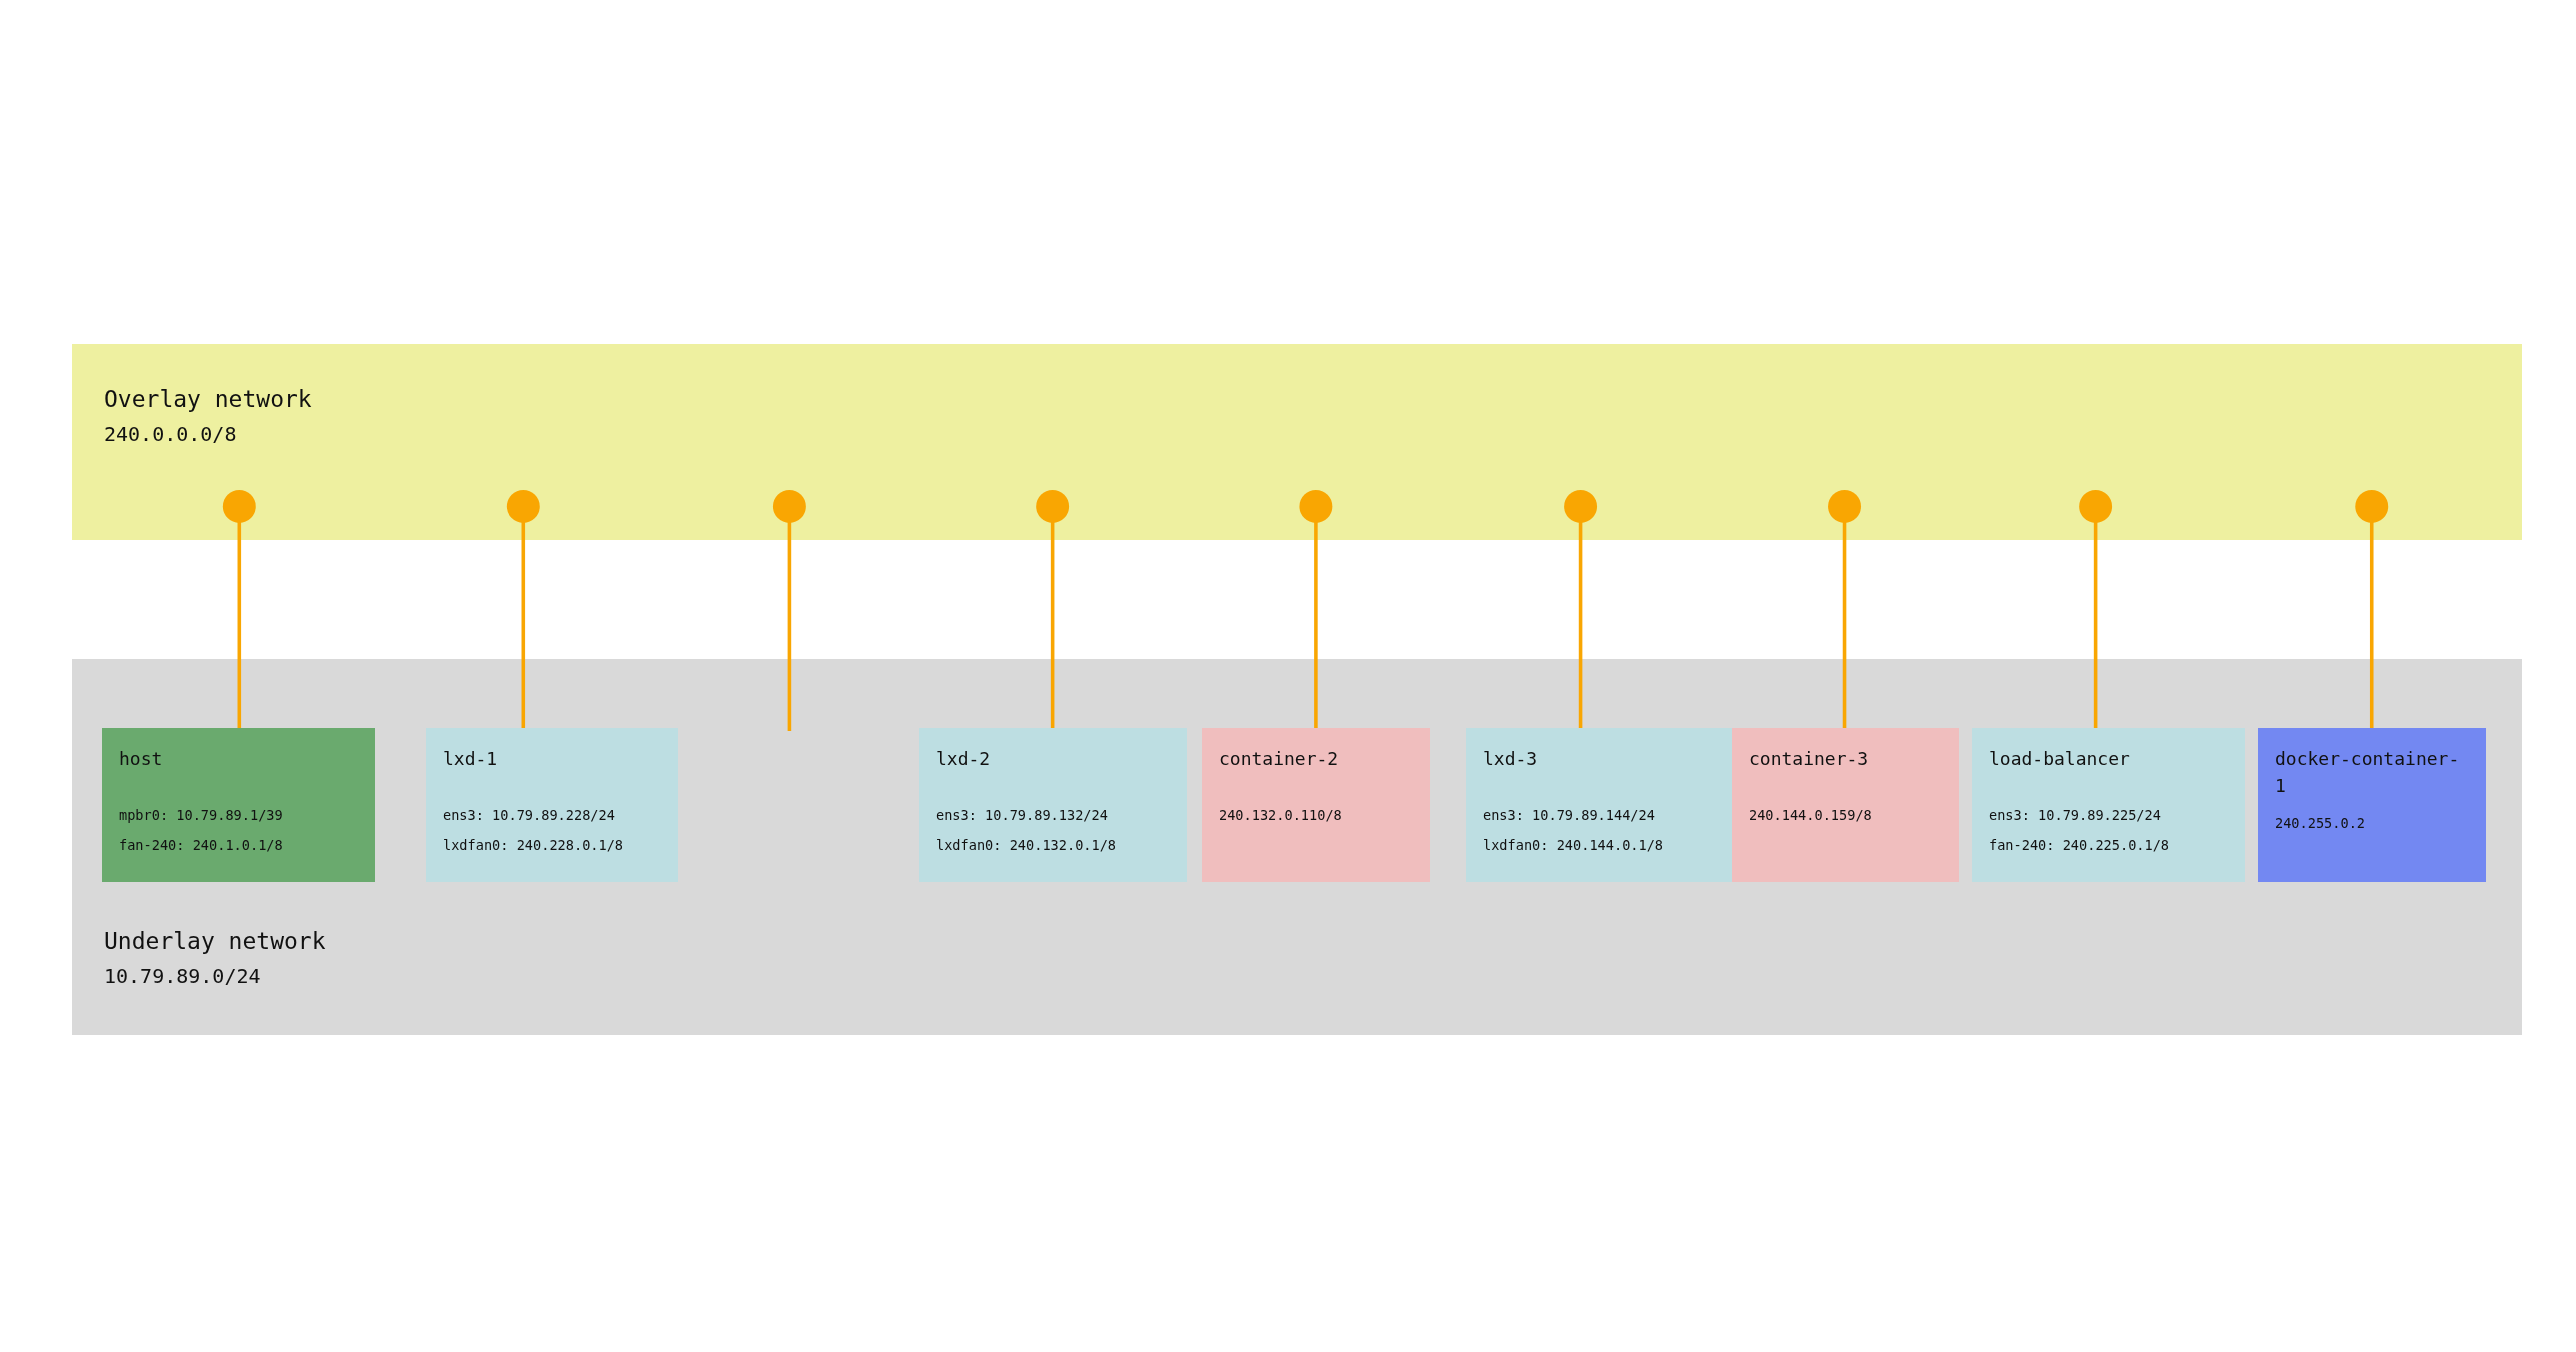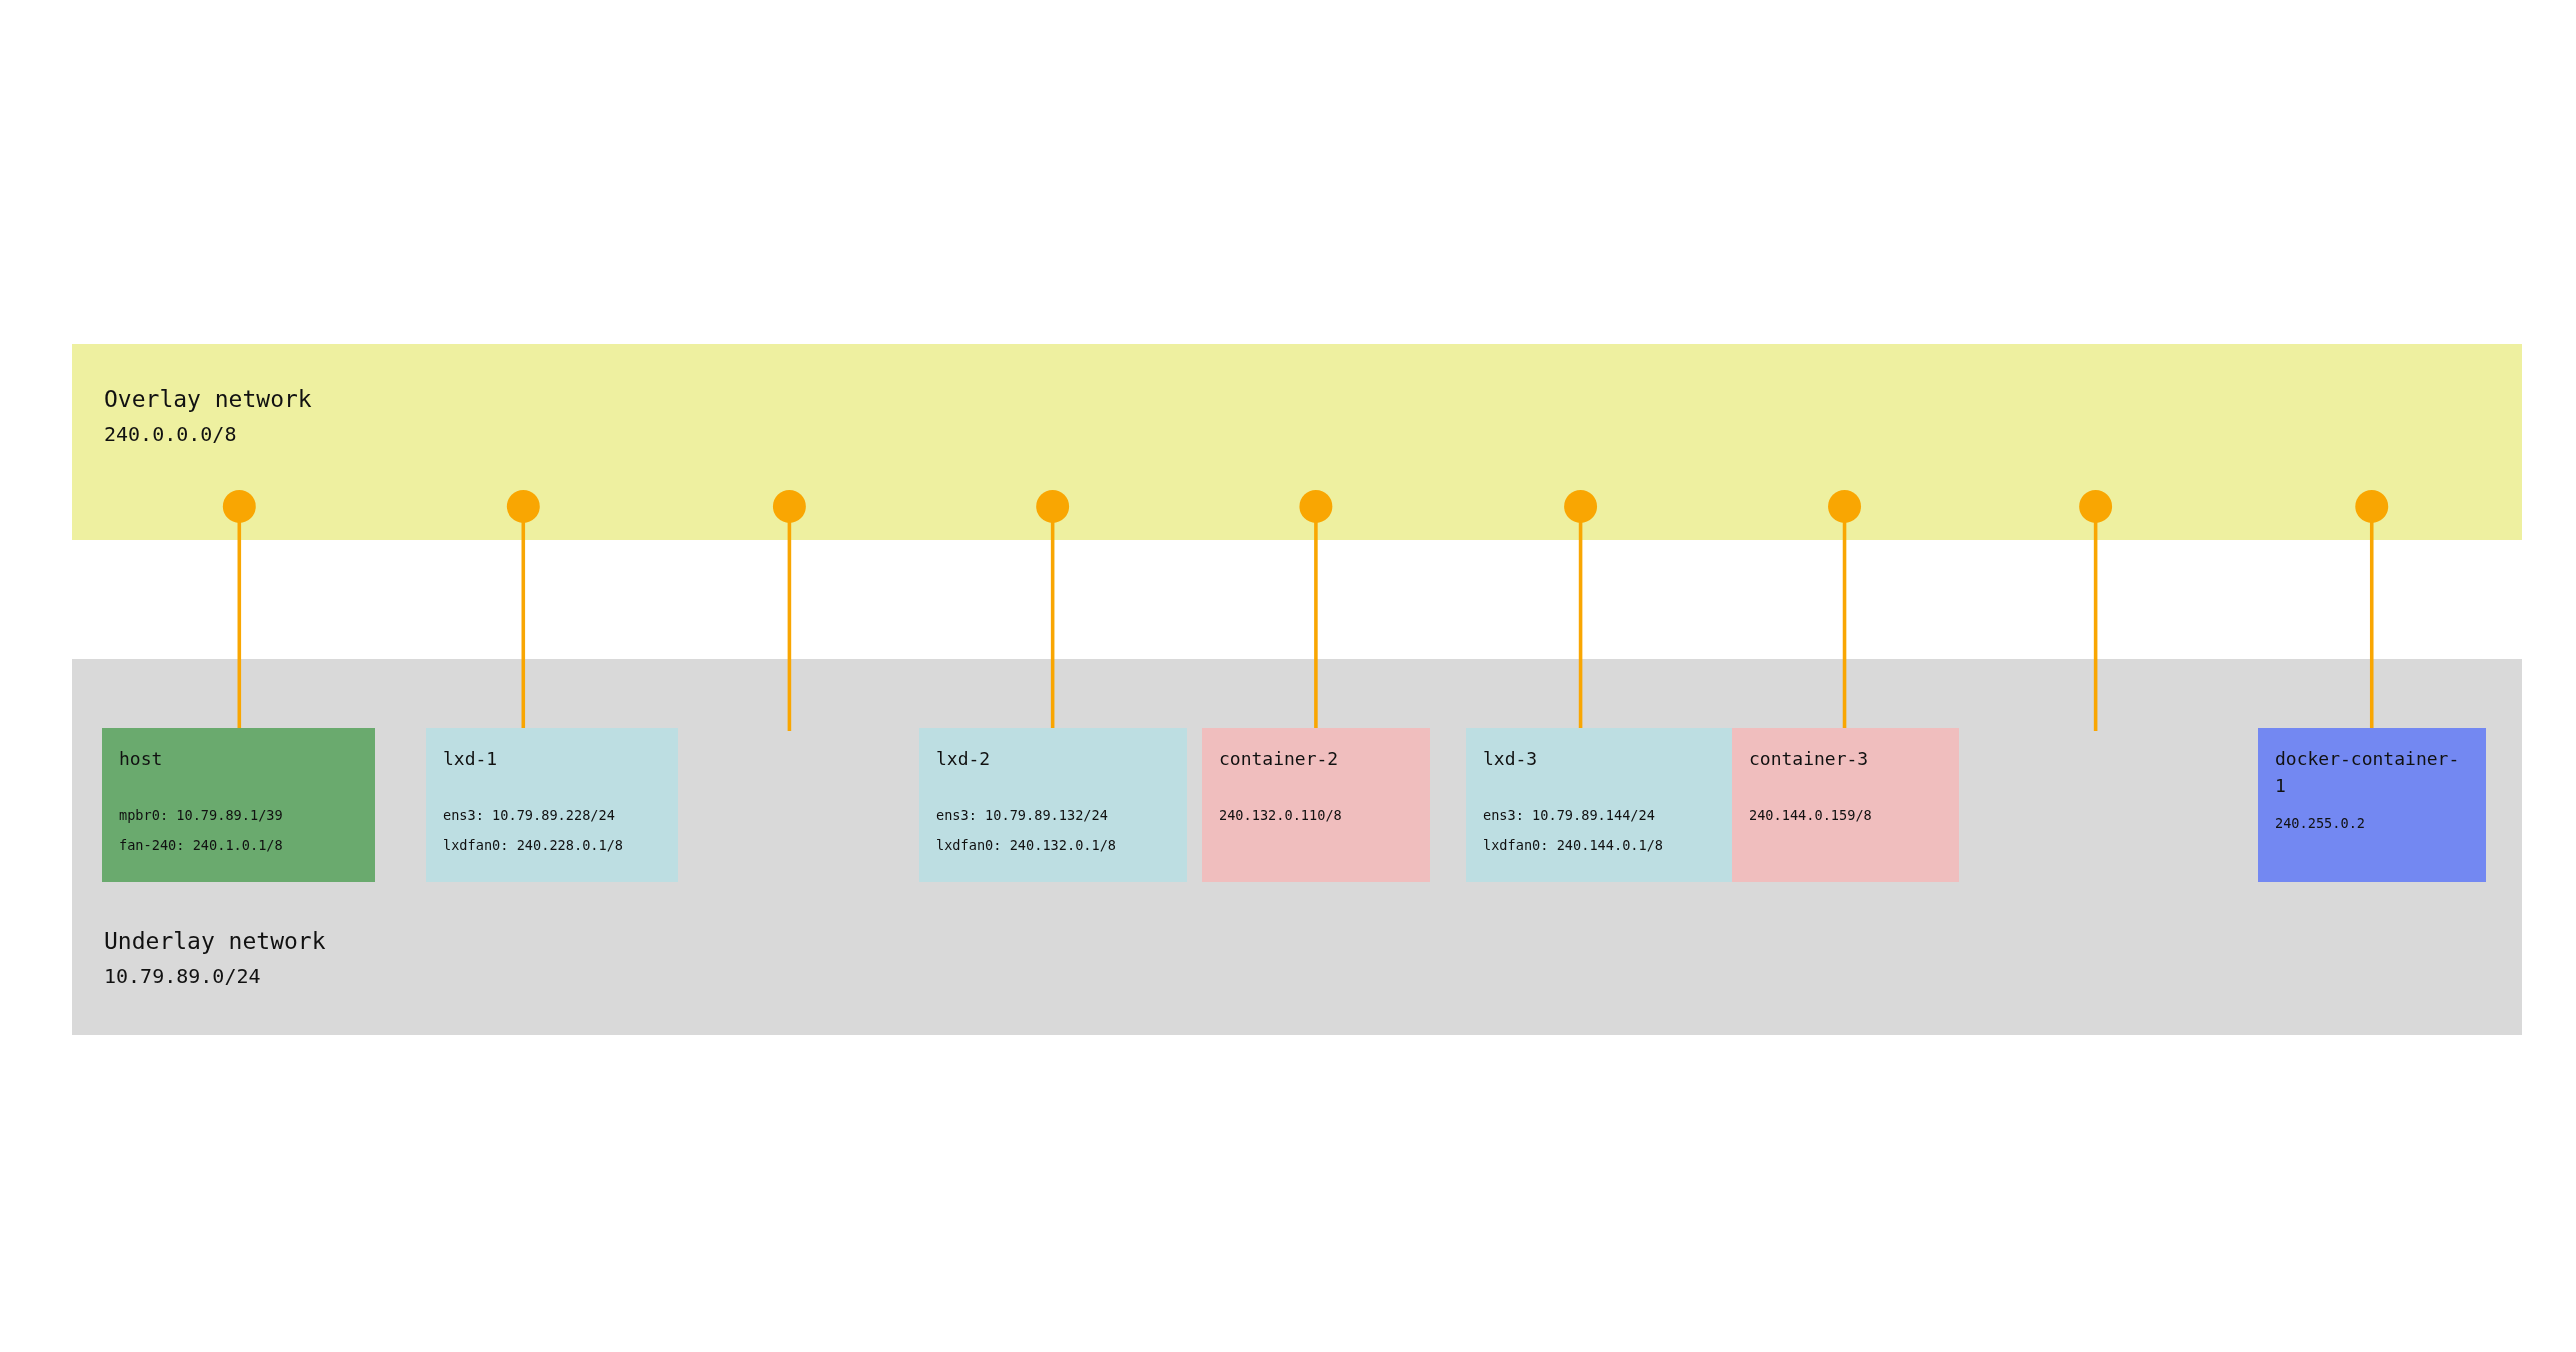--- a/index.html
+++ b/index.html
@@ -161,20 +161,25 @@
     <div class="node-title">lxd-3</div>
     <div class="node-line">ens3: 10.79.89.144/24</div>
     <div class="node-line">lxdfan0: 240.144.0.1/8</div>
   </div>
 
   <div class="node node-pink" style="left:1732px; width:227px;">
     <div class="node-title">container-3</div>
     <div class="node-line">240.144.0.159/8</div>
   </div>
 
+  <div class="node node-blue" style="left:1972px; width:273px;">
+    <div class="node-title">load-balancer</div>
+    <div class="node-line">ens3: 10.79.89.225/24</div>
+    <div class="node-line">fan-240: 240.225.0.1/8</div>
+  </div>
 
   <div class="node node-docker" style="left:2258px; width:228px;">
     <div class="node-title">docker-container-1</div>
     <div class="node-line">240.255.0.2</div>
   </div>
 
 </div>
 
 
 </body></html>

